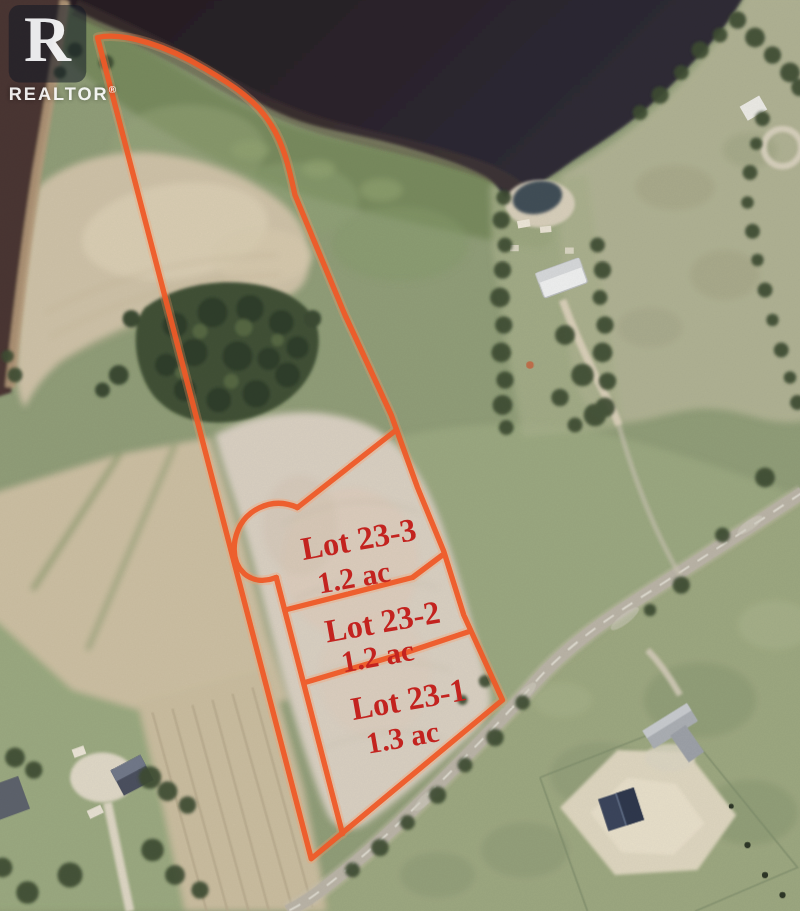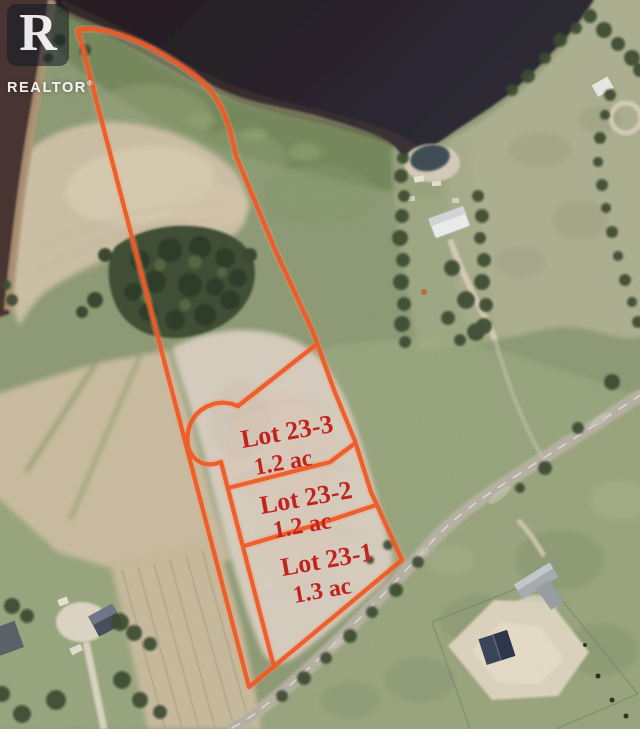--- a/index.html
+++ b/index.html
@@ -6,21 +6,21 @@
   body{display:flex;justify-content:flex-start;align-items:flex-start;}
   .stage{position:relative;width:640px;height:729px;overflow:hidden;background:#8f9c77;
          font-family:"Liberation Sans",sans-serif;}
   .stage svg{position:absolute;left:0;top:0;display:block;}
   
   .wm{position:absolute;left:7px;top:4px;z-index:5;opacity:.94;}
   .wm-box{width:62px;height:62px;background:rgba(18,24,38,.58);border-radius:9px;
           display:flex;align-items:center;justify-content:center;}
   .wm-letter{font-family:"Liberation Serif",serif;font-weight:700;font-size:52px;
              line-height:1;color:#f4f5f7;transform:translateY(-2px);}
-  .wm-text{margin-top:13px;font-size:14.5px;font-weight:600;letter-spacing:1.6px;
+  .wm-text{margin-top:1px;font-size:14.5px;font-weight:600;letter-spacing:1.6px;
            color:rgba(255,255,255,.96);text-shadow:0 0 4px rgba(0,0,0,.45);}
   .wm-text sup{font-size:8px;letter-spacing:0;}
   .lot-name{font-family:"Liberation Serif",serif;font-size:26px;font-weight:600;}
   .lot-area{font-family:"Liberation Serif",serif;font-size:24px;font-weight:600;}
 </style>
 </head>
 <body>
 
 <div class="stage">
 <svg viewBox="0 0 640 729" width="640" height="729">

